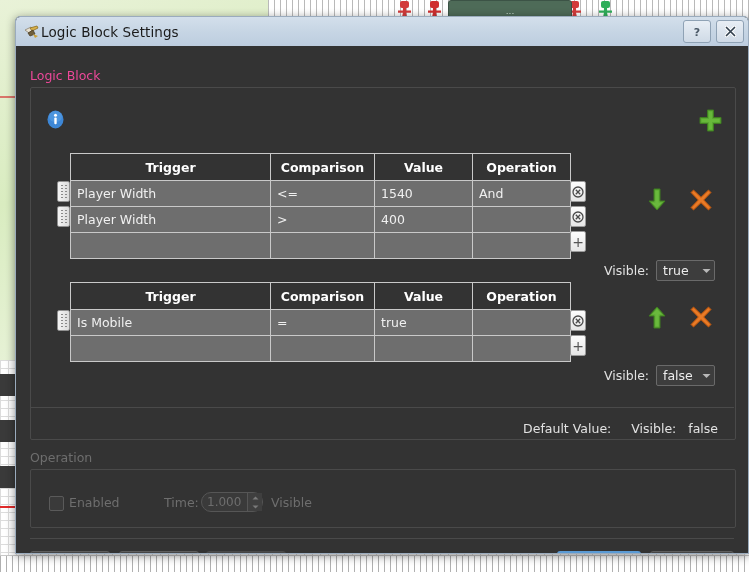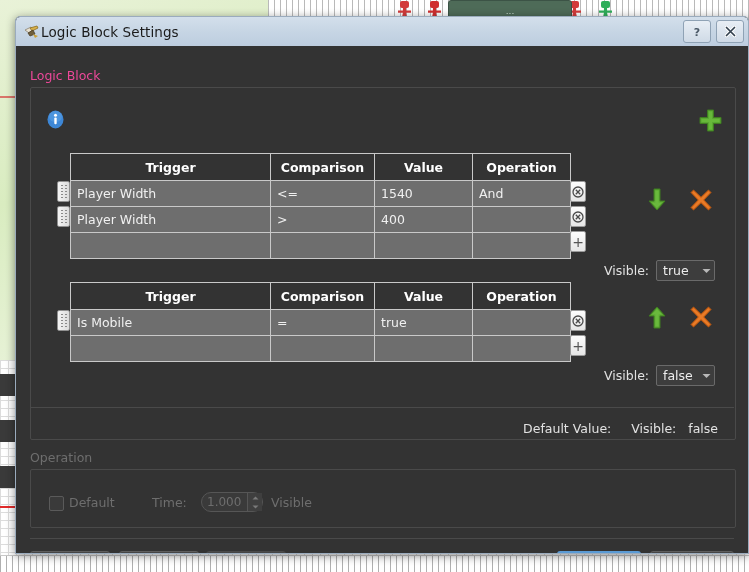--- a/index.html
+++ b/index.html
@@ -460,22 +460,22 @@
       <span class="gap"></span>
       <span>Visible:</span>
       <span>&nbsp;</span>
       <span>false</span>
     </div>
 
     <div class="group-label dim" style="left:14px; top:404px;">Operation</div>
     <div class="group-box" style="left:14px; top:423px; width:704px; height:57px;"></div>
 
     <div class="chk-box" style="left:33px; top:450px;"></div>
-    <div class="dim-text" style="left:53px; top:449px;">Default</div>
-    <div class="dim-text" style="left:136px; top:449px;">Time:</div>
+    <div class="dim-text" style="left:53px; top:449px;">Enabled</div>
+    <div class="dim-text" style="left:148px; top:449px;">Time:</div>
     <div class="spin" style="left:185px; top:446px;">
       <span class="sv">1.000</span>
       <span class="sbtns">
         <div>
           <svg width="7" height="4" viewBox="0 0 7 4">
               <path d="M3.5 0.5 L6.5 3.5 L0.5 3.5 Z" fill="#7a7a7a"></path>
             </svg>
         </div>
         <div>
           <svg width="7" height="4" viewBox="0 0 7 4">

